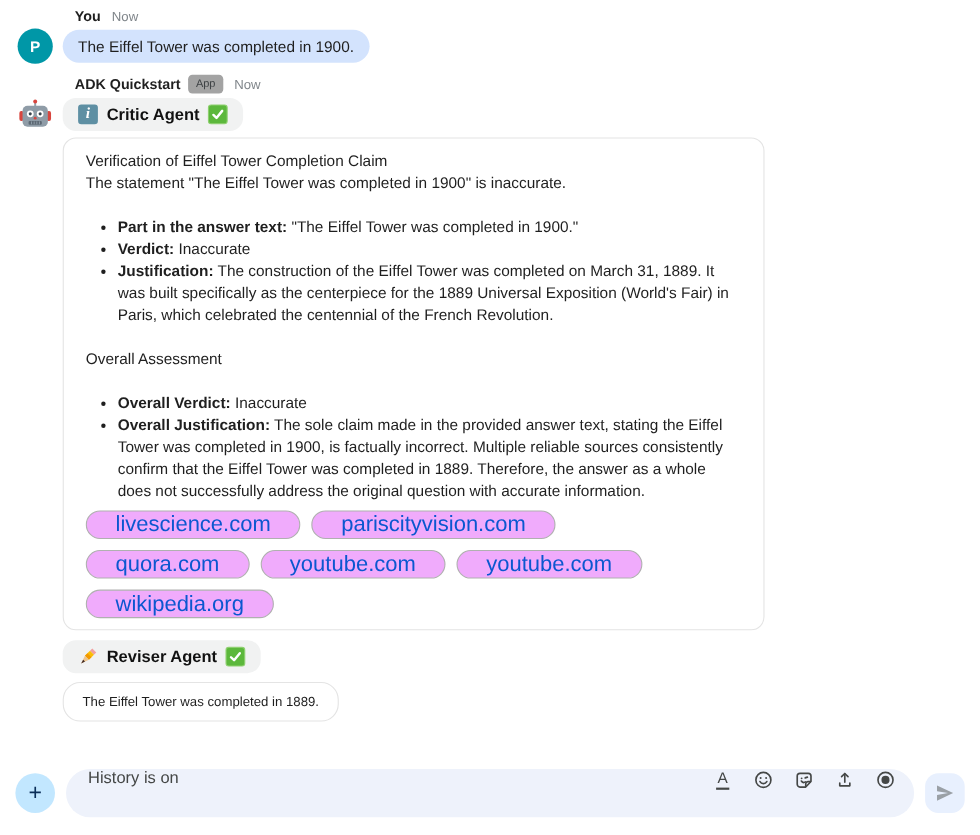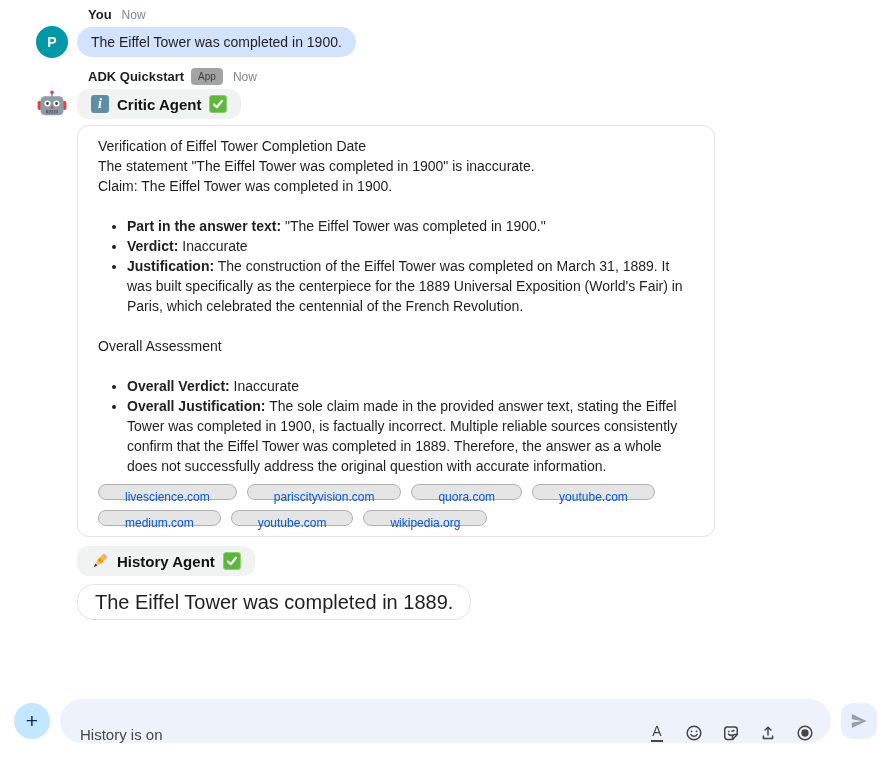--- a/index.html
+++ b/index.html
@@ -5,21 +5,21 @@
   * { margin:0; padding:0; box-sizing:border-box; }
   html,body { background:#fff; }
   .chat {
     position:relative;
     width:891px; height:759px;
     background:#fff;
     font-family:"Liberation Sans","DejaVu Sans",sans-serif;
     color:#1f1f1f;
     overflow:hidden;
   }
-  .messages { padding-top:7px;padding-left:20px; }
+  .messages { padding-top:7px; }
 
   .msg-header { margin-left:68px; font-size:13px; display:flex; align-items:center; }
   .sender-name { font-weight:bold; color:#1f1f1f; }
   .timestamp { font-size:12px; color:#80868b; margin-left:10px; }
   .app-badge {
     background:#a3a3a3; color:#3c4043; font-size:10px; font-weight:500;
     border-radius:4px; padding:2px 7px; margin-left:7px; line-height:13px;
   }
 
   .msg-body { display:flex; align-items:flex-start; margin-top:4px; }
@@ -59,45 +59,45 @@
     padding:10px 20px;
     font-size:14px; line-height:20px; color:#1f1f1f;
   }
   .card-line { }
   ul.card-list { margin:20px 0; padding-left:29px; }
   ul.card-list li { margin:0; }
   .section-title { margin-top:20px; }
   ul.card-list.second { margin-bottom:0; }
   .chips { display:flex; flex-wrap:wrap; gap:10px; margin-top:8px; width:580px; }
   .chip {
-    height:16px; line-height:24px; padding:0 26px;
-    border:1px solid #b0b0b0; border-radius:14px; background:#e5e5e5;
-    color:#0b57d0; font-size:12px; font-weight:500; white-space:nowrap;
+    height:26px; line-height:24px; padding:0 26px;
+    border:1px solid #b0b0b0; border-radius:14px; background:#f0abfc;
+    color:#0b57d0; font-size:20px; font-weight:500; white-space:nowrap;
     cursor:pointer;
   }
 
   .reviser-pill { margin-top:9px; }
   .reviser-bubble {
     display:inline-block; margin-top:8px;
     background:#fff; border:1px solid #e4e4e4; border-radius:16px;
-    padding:7px 17px; font-size:20px; line-height:20px; color:#1f1f1f;
+    padding:7px 17px; font-size:12px; line-height:20px; color:#1f1f1f;
   }
 
   .composer {
     position:absolute; left:0; right:0; bottom:16px;
     display:flex; align-items:center; padding:0 14px; gap:10px;
   }
   .plus-btn {
     width:36px; height:36px; border-radius:50%; background:#c2e7ff;
     display:flex; align-items:center; justify-content:center;
     font-size:21px; font-weight:500; color:#0b2e58; cursor:pointer; flex:0 0 auto;
   }
   .composer-field {
     flex:1; height:44px; background:#eef2fb; border-radius:22px;
-    display:flex; align-items:flex-end; padding:0 16px 0 20px;
+    display:flex; align-items:flex-start; padding:0 16px 0 20px;
   }
   .composer-field input {
     flex:1; border:none; outline:none; background:transparent;
     font-family:"Liberation Sans","DejaVu Sans",sans-serif;
     font-size:15px; color:#1f1f1f;
   }
   .composer-field input::placeholder { color:#444746; opacity:1; }
   .composer-icons { display:flex; align-items:center; gap:17px; margin-left:12px; }
   .cicon { width:20px; height:20px; display:flex; align-items:center; justify-content:center; color:#444746; cursor:pointer; }
   .format-glyph {
@@ -167,61 +167,59 @@
             <span>Critic Agent</span>
             <span class="check-badge">
               <svg width="12" height="12" viewBox="0 0 12 12">
                   <polyline points="2,6.5 4.8,9.2 10,2.8" fill="none" stroke="#fff" stroke-width="2.2" stroke-linecap="round" stroke-linejoin="round"></polyline>
                 </svg>
             </span>
           </div>
 
           
           <div class="card">
-            <div class="card-line">Verification of Eiffel Tower Completion Date</div>
+            <div class="card-line">Verification of Eiffel Tower Completion Claim</div>
             <div class="card-line">The statement "The Eiffel Tower was completed in 1900" is inaccurate.</div>
-            <div class="card-line">Claim: The Eiffel Tower was completed in 1900.</div>
 
             <ul class="card-list">
               <li><b>Part in the answer text:</b> <span>"The Eiffel Tower was completed in 1900."</span></li>
               <li><b>Verdict:</b> <span>Inaccurate</span></li>
               <li><b>Justification:</b> <span>The construction of the Eiffel Tower was completed on March 31, 1889. It was built specifically as the centerpiece for the 1889 Universal Exposition (World's Fair) in Paris, which celebrated the centennial of the French Revolution.</span></li>
             </ul>
 
             <div class="section-title">Overall Assessment</div>
 
             <ul class="card-list second">
               <li><b>Overall Verdict:</b> <span>Inaccurate</span></li>
               <li><b>Overall Justification:</b> <span>The sole claim made in the provided answer text, stating the Eiffel Tower was completed in 1900, is factually incorrect. Multiple reliable sources consistently confirm that the Eiffel Tower was completed in 1889. Therefore, the answer as a whole does not successfully address the original question with accurate information.</span></li>
             </ul>
 
             <div class="chips">
               <button class="chip">livescience.com</button>
               <button class="chip">pariscityvision.com</button>
               <button class="chip">quora.com</button>
               <button class="chip">youtube.com</button>
-              <button class="chip">medium.com</button>
               <button class="chip">youtube.com</button>
               <button class="chip">wikipedia.org</button>
             </div>
           </div>
 
           
           <div>
             <div class="agent-pill reviser-pill">
               <span style="display:flex;">
                 <svg width="18" height="18" viewBox="0 0 18 18">
                   <polygon points="10.8,3.6 12.9,1.5 16.5,5.1 14.4,7.2" fill="#f2a0a0"></polygon>
                   <polygon points="6.2,8.2 10.8,3.6 14.4,7.2 9.8,11.8" fill="#fbbc05"></polygon>
                   <polygon points="8.5,5.9 12.1,9.5 9.8,11.8 6.2,8.2" fill="#f29900"></polygon>
                   <polygon points="6.2,8.2 9.8,11.8 2.8,15.2" fill="#edc58f"></polygon>
                   <polygon points="4.6,11.7 6.3,13.4 2.8,15.2" fill="#3e2723"></polygon>
                 </svg>
               </span>
-              <span>History Agent</span>
+              <span>Reviser Agent</span>
               <span class="check-badge">
                 <svg width="12" height="12" viewBox="0 0 12 12">
                     <polyline points="2,6.5 4.8,9.2 10,2.8" fill="none" stroke="#fff" stroke-width="2.2" stroke-linecap="round" stroke-linejoin="round"></polyline>
                   </svg>
               </span>
             </div>
           </div>
 
           
           <div>

